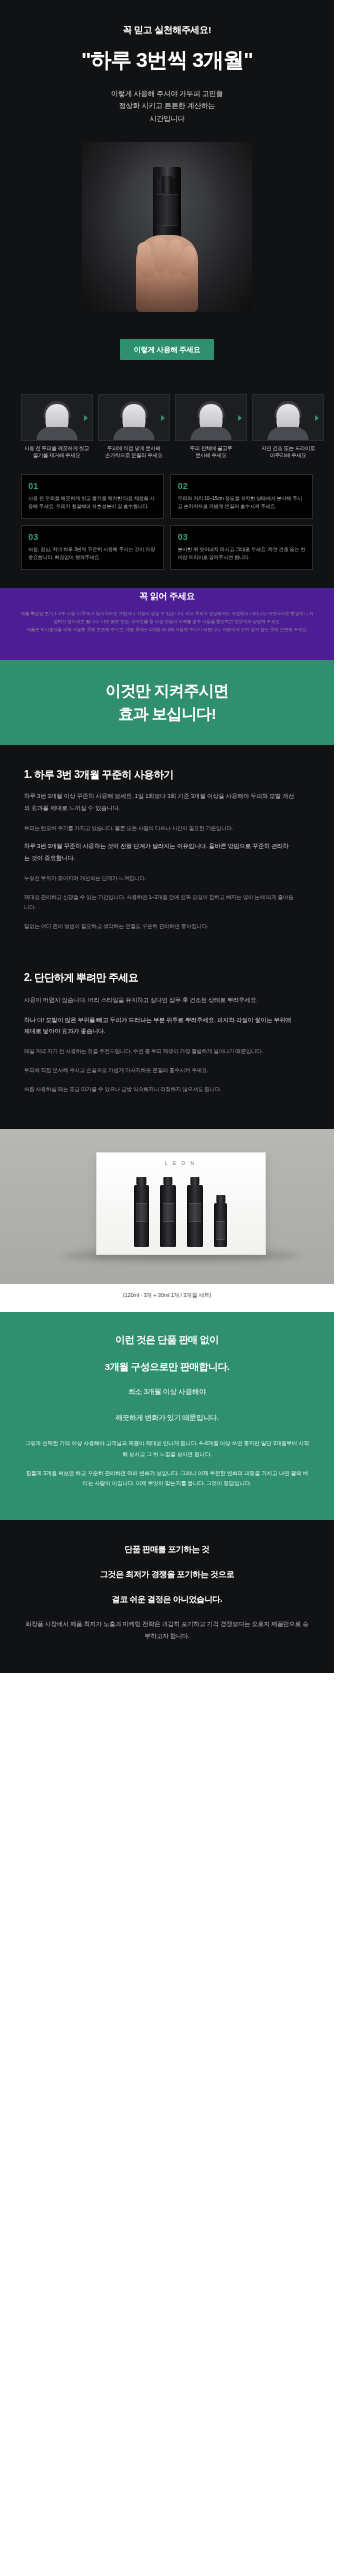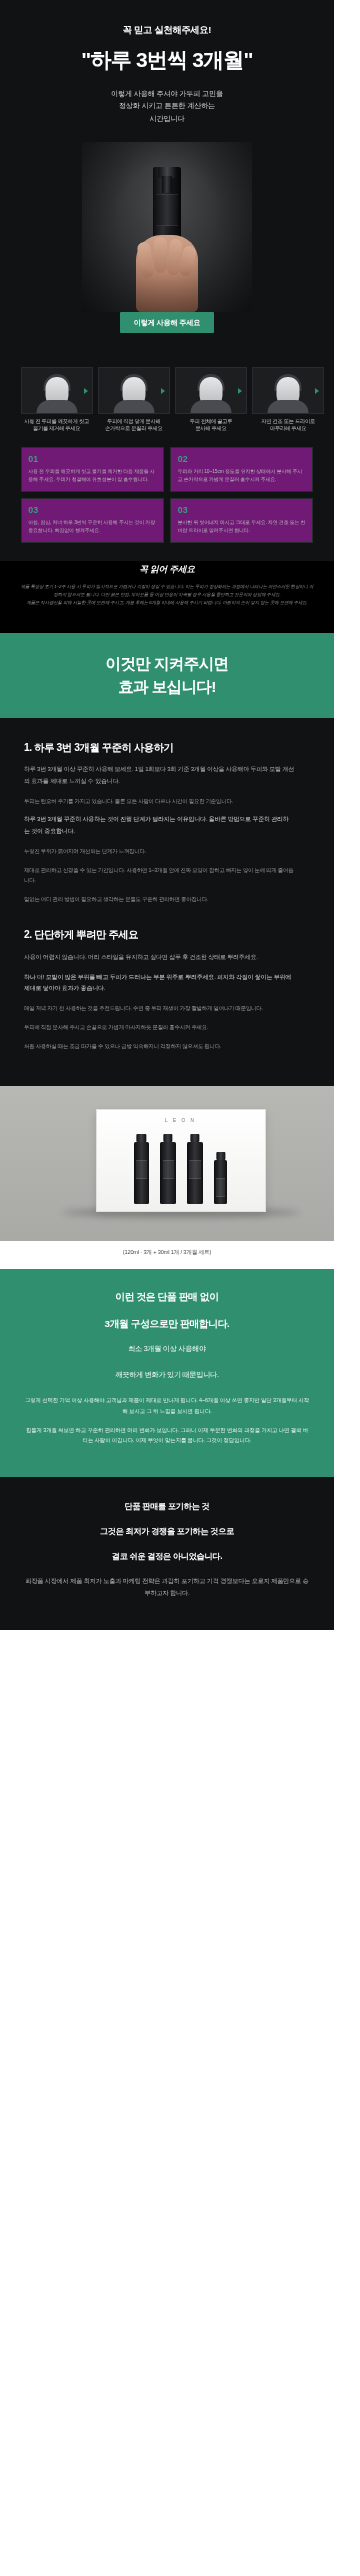--- a/index.html
+++ b/index.html
@@ -96,21 +96,21 @@
     width: 13.4px; height: 36px;
     background: linear-gradient(180deg,#d7ab93,#ab7a62);
     border-radius: 7.2px;
   }
   .f1 { left: 3.1px;  top: 7.2px; transform: rotate(-8deg); }
   .f2 { left: 17.5px; top: 2.1px; }
   .f3 { left: 32px; top: 4.1px;  transform: rotate(6deg); }
   .f4 { left: 45px; top: 11.3px; transform: rotate(12deg); height: 30px; }
   .hero-usage-btn {
     display: inline-block;
-    margin-top: 0;
+    margin-top: 27px;
     padding: 5.7px 13.4px;
     background: #2f8f6f;
     color: #ffffff;
     font-size: 7.2px;
     font-weight: bold;
     letter-spacing: -0.2px;
     border-radius: 1px;
   }
 
   
@@ -161,44 +161,43 @@
 
   
   .steps-grid {
     background: #111214;
     padding: 9.3px 20.6px 17.5px 20.6px;
     display: grid;
     grid-template-columns: 1fr 1fr;
     gap: 6.2px;
   }
   .step-box {
-    background: #701a75;
+    background: #000000;
     border: 0.5px solid #2a2b2e;
     padding: 6.2px 6.7px 7.2px 6.7px;
     min-height: 43px;
   }
   .step-num {
     color: #35a07c;
     font-size: 8.8px;
     font-weight: bold;
     margin-bottom: 3.6px;
   }
   .step-text {
     color: #b9babc;
     font-size: 4.9px;
     line-height: 1.65;
     letter-spacing: -0.1px;
   }
 
   
   .caution {
-    background: #000000;
+    background: #4c1d95;
     padding: 3.1px 20.6px 25px 20.6px;
     text-align: center;
-    font-style: italic;
   }
   .caution-title {
     color: #ffffff;
     font-size: 8.8px;
     font-weight: bold;
     letter-spacing: -0.3px;
     margin-bottom: 7.2px;
   }
   .caution-body {
     color: #8f9092;
@@ -228,21 +227,21 @@
     background: #111214;
     padding: 23px 40px 27px 24px;
   }
   .ins-h {
     color: #ffffff;
     font-size: 10.3px;
     font-weight: bold;
     letter-spacing: -0.4px;
     margin: 0 0 9.3px 0;
   }
-  .ins-h.second { margin-top: 24px; }
+  .ins-h.second { margin-top: 40px; }
   .ins-p {
     color: #b6b7b9;
     font-size: 6px;
     line-height: 1.95;
     letter-spacing: -0.2px;
     margin: 0 0 8.2px 0;
   }
   .ins-p.small {
     font-size: 5.4px;
     color: #97989a;

